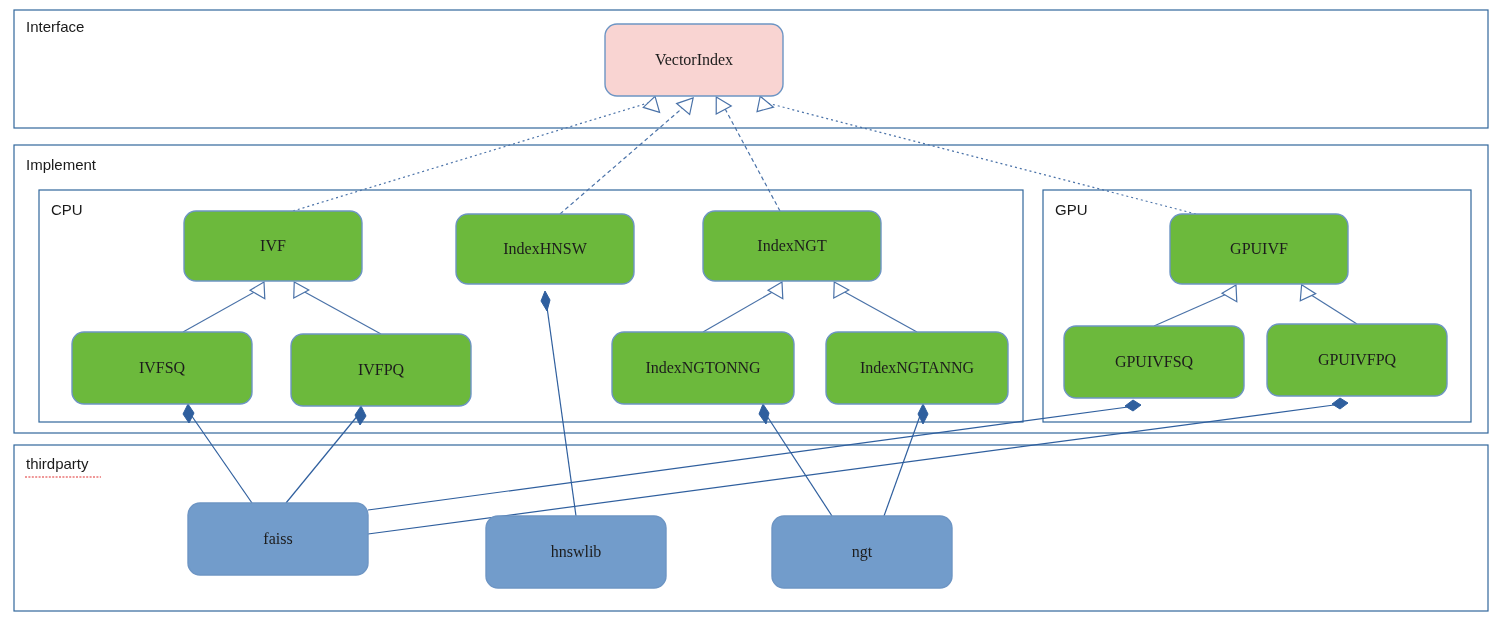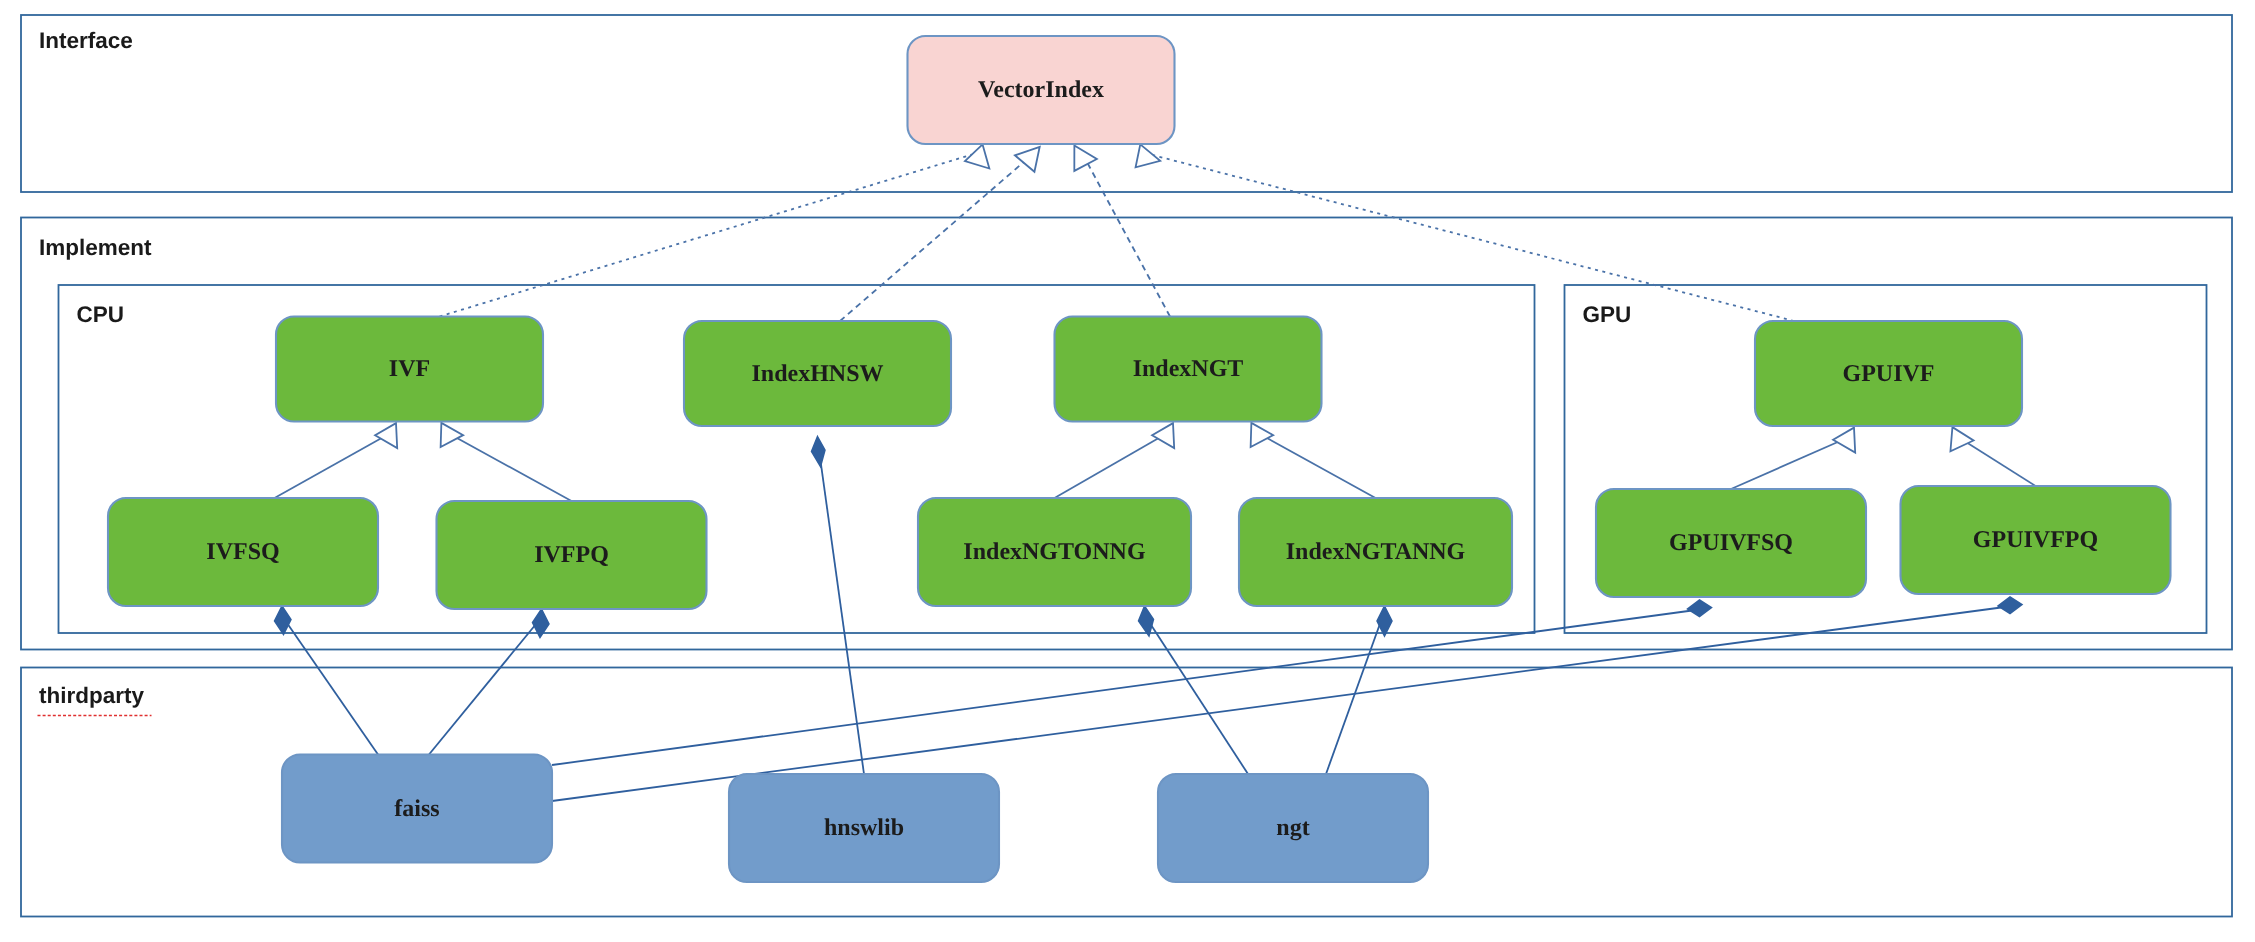--- a/index.html
+++ b/index.html
@@ -11,21 +11,20 @@
   body {
     width: 1503px;
     height: 628px;
     font-family: "Liberation Sans", sans-serif;
     overflow: hidden;
   }
   #diagram-root {
     position: relative;
     width: 1503px;
     height: 576px;
-    font-weight: bold;
   }
   svg#diagram {
     display: block;
     width: 1503px;
     height: 628px;
   }
   .group-frame {
     fill: #ffffff;
     stroke: #31679c;
     stroke-width: 1.2;

